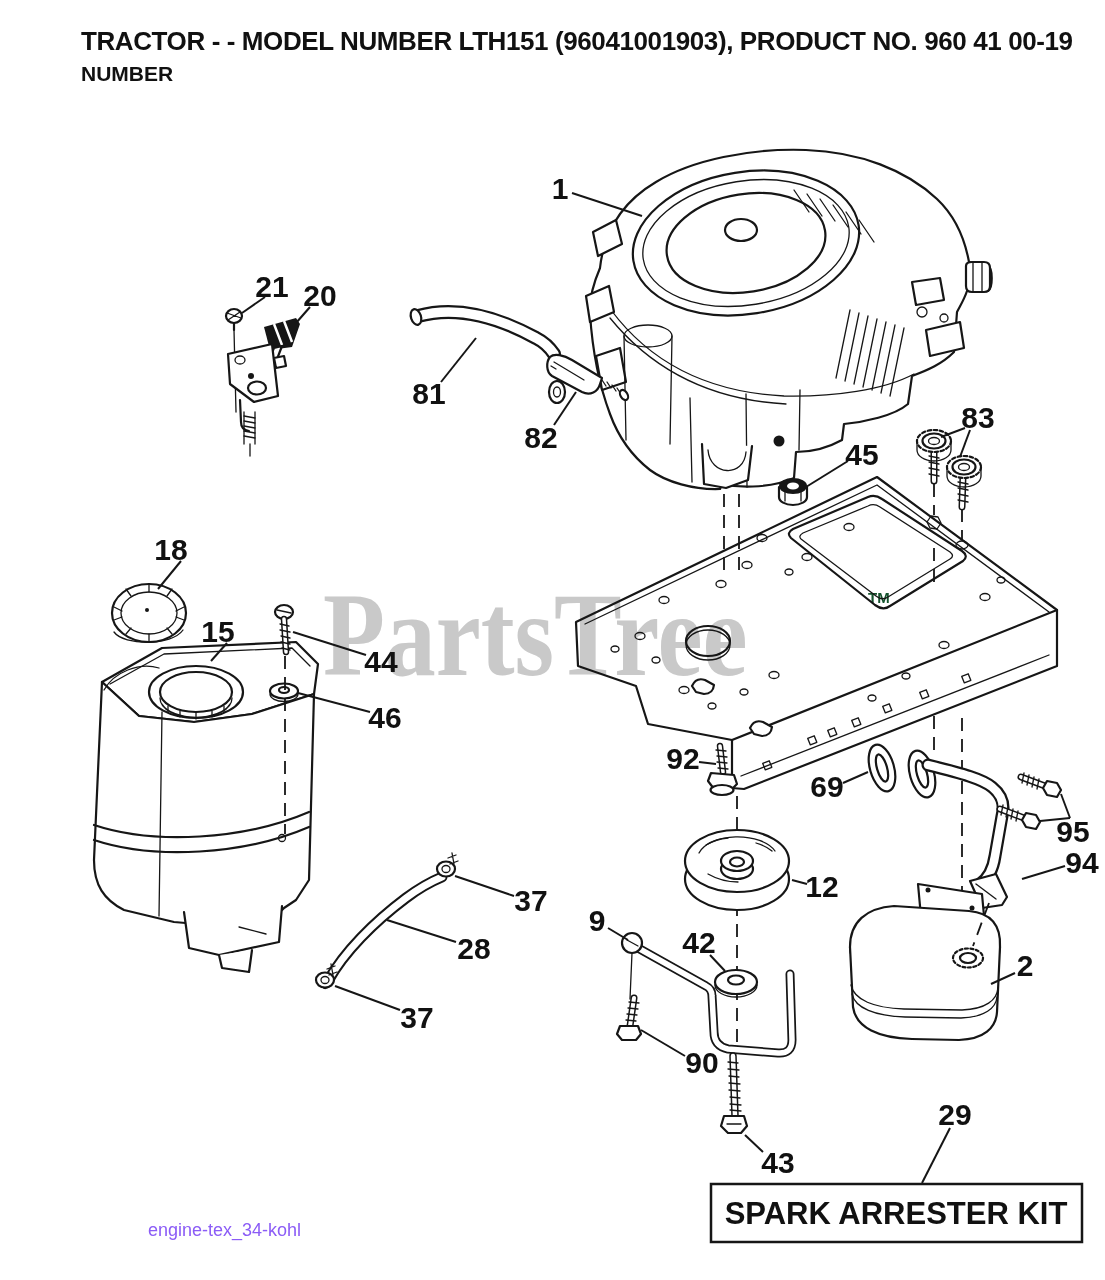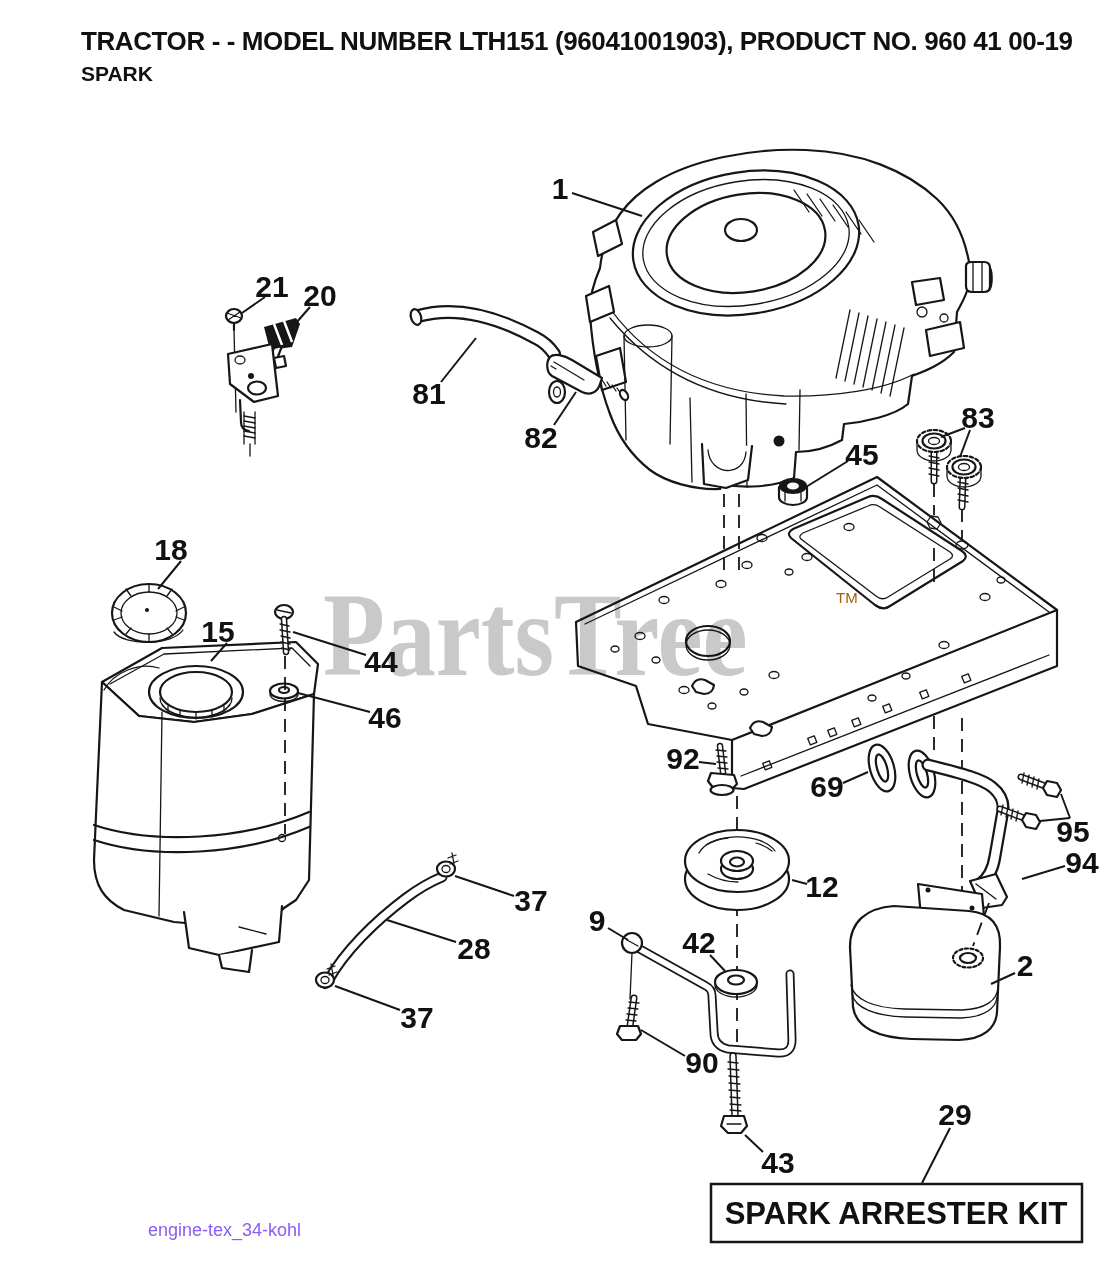--- a/index.html
+++ b/index.html
@@ -4,42 +4,42 @@
 <style>
   html,body{margin:0;padding:0;background:#fff;}
   .page{position:relative;width:1105px;height:1280px;background:#fff;overflow:hidden;
         font-family:"Liberation Sans",sans-serif;color:#111;margin-left:44px;}
   .hdr{position:absolute;left:37px;top:26px;z-index:3;}
   .hdr .title{font-size:26px;font-weight:bold;letter-spacing:-0.4px;white-space:nowrap;}
   .hdr .subtitle{font-size:21px;font-weight:bold;margin-top:5px;}
   .watermark{position:absolute;left:279px;top:577px;z-index:1;line-height:1;
              font-family:"Liberation Serif",serif;font-weight:bold;font-size:118px;
              color:#c9c9c9;transform:scaleX(0.86);transform-origin:left top;white-space:nowrap;}
-  .wm-tm{position:absolute;left:792px;top:589px;z-index:1;font-size:15px;font-weight:normal;
-         color:#a16207;font-family:"Liberation Sans",sans-serif;}
+  .wm-tm{position:absolute;left:824px;top:589px;z-index:1;font-size:15px;font-weight:bold;
+         color:#14532d;font-family:"Liberation Sans",sans-serif;}
   .footer-note{position:absolute;left:104px;top:1220px;z-index:3;font-size:18px;color:#8b5cf6;}
   svg.diagram{position:absolute;left:0;top:0;z-index:2;}
   .ln{fill:none;stroke:#161616;stroke-width:2.2;stroke-linejoin:round;stroke-linecap:round;}
   .wf{fill:#ffffff;stroke:#161616;stroke-width:2.2;stroke-linejoin:round;stroke-linecap:round;}
   .thin{stroke-width:1.3;}
   .dash{fill:none;stroke:#161616;stroke-width:1.8;stroke-dasharray:13 8;}
   .blk{fill:#161616;stroke:none;}
   .tube-b{fill:none;stroke:#161616;stroke-linecap:round;stroke-linejoin:round;}
   .tube-w{fill:none;stroke:#ffffff;stroke-linecap:round;stroke-linejoin:round;}
   text.callout-num{font-family:"Liberation Sans",sans-serif;font-weight:bold;font-size:30px;fill:#111;}
   text.box-label{font-family:"Liberation Sans",sans-serif;font-weight:bold;font-size:31px;fill:#111;}
 </style>
 </head>
 <body>
 
 <div class="page">
 
   <div class="hdr">
     <div class="title">TRACTOR - - MODEL NUMBER LTH151 (96041001903), PRODUCT NO. 960 41 00-19</div>
-    <div class="subtitle">SPARK</div>
+    <div class="subtitle">NUMBER</div>
   </div>
 
   <div class="watermark">PartsTree</div>
   <div class="wm-tm">TM</div>
 
   <div class="footer-note">engine-tex_34-kohl</div>
 
   <svg class="diagram" width="1105" height="1280" viewBox="0 0 1105 1280">
 
     <g>

